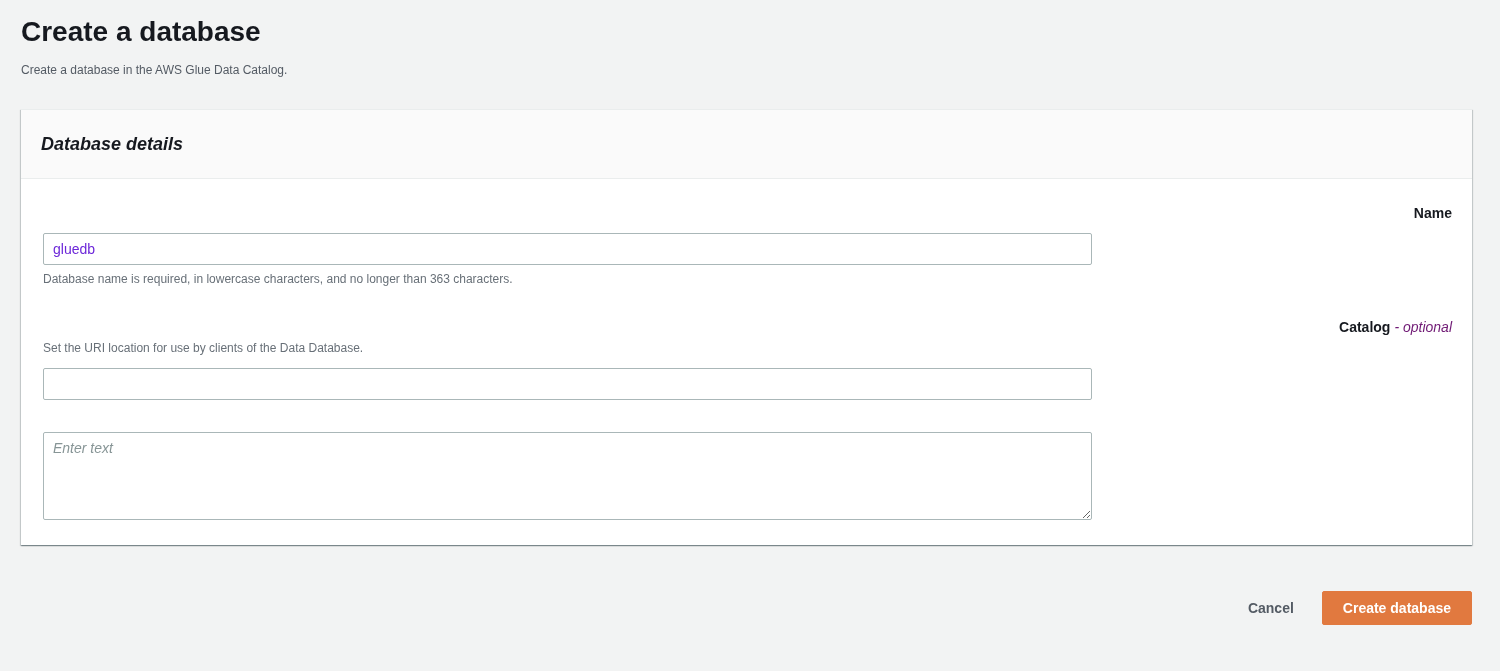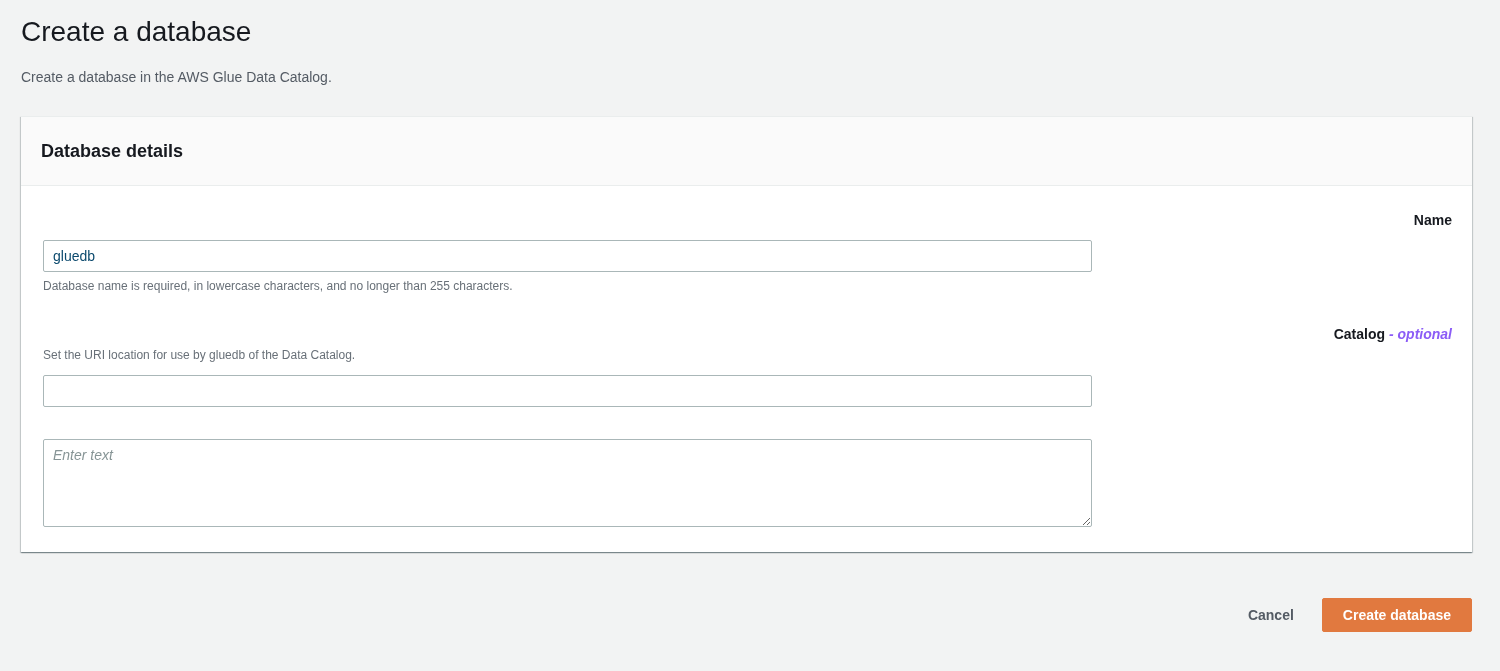--- a/index.html
+++ b/index.html
@@ -10,29 +10,29 @@
     background: #f2f3f3;
     font-family: "Liberation Sans", "DejaVu Sans", sans-serif;
     color: #16191f;
     overflow: hidden;
   }
   .content {
     padding: 14px 28px 0 21px;
   }
   .page-title {
     font-size: 28px;
-    font-weight: 400;
+    font-weight: 700;
     color: #16191f;
     margin: 0;
     line-height: 36px;
   }
   .page-subtitle {
-    font-size: 14px;
+    font-size: 12px;
     color: #545b64;
-    margin-top: 17px;
+    margin-top: 10px;
     line-height: 20px;
   }
   .card {
     margin-top: 29px;
     background: #ffffff;
     border-top: 1px solid #eaeded;
     box-shadow: 0 1px 1px 0 rgba(0,28,36,.3),
                 1px 1px 1px 0 rgba(0,28,36,.15),
                -1px 1px 1px 0 rgba(0,28,36,.15);
   }
@@ -40,55 +40,56 @@
     background: #fafafa;
     border-bottom: 1px solid #eaeded;
     padding: 22px 20px;
   }
   .card-header h2 {
     margin: 0;
     font-size: 18px;
     font-weight: 700;
     color: #16191f;
     line-height: 24px;
+    font-style: italic;
   }
   .card-body {
     padding: 26px 20px 25px 22px;
     background: #ffffff;
   }
   .field { margin-bottom: 32px; }
   .field:last-child { margin-bottom: 0; }
   .field-label {
     font-size: 14px;
     font-weight: 700;
     color: #16191f;
     line-height: 16px;
     text-align: right;
   }
   .optional-suffix {
-    font-weight: 700;
+    font-weight: 400;
     font-style: italic;
-    color: #8b5cf6;
+    color: #701a75;
     margin-left: 4px;
   }
   .field-description {
     font-size: 12px;
     color: #687078;
     margin-top: 5px;
     line-height: 16px;
   }
   .text-input {
     display: block;
     width: 1049px;
     height: 32px;
     margin-top: 12px;
     padding: 4px 9px;
     font-size: 14px;
     font-family: "Liberation Sans", "DejaVu Sans", sans-serif;
-    color: #0c4a6e;
+    color: #6d28d9;
     background: #ffffff;
     border: 1px solid #aab7b8;
     border-radius: 2px;
     outline: none;
   }
   .text-area {
     display: block;
     width: 1049px;
     height: 88px;
     padding: 7px 9px;
@@ -157,28 +158,28 @@
     <div class="card-header">
       <h2>Database details</h2>
     </div>
     <div class="card-body">
 
       <div class="field">
         <div class="field-label">
           <span>Name</span>
         </div>
         <input type="text" class="text-input" value="gluedb" style="">
-        <div class="constraint-text">Database name is required, in lowercase characters, and no longer than 255 characters.</div>
+        <div class="constraint-text">Database name is required, in lowercase characters, and no longer than 363 characters.</div>
       </div>
 
       <div class="field">
         <div class="field-label">
           <span>Catalog</span><span class="optional-suffix">- optional</span>
         </div>
-        <div class="field-description">Set the URI location for use by gluedb of the Data Catalog.</div>
+        <div class="field-description">Set the URI location for use by clients of the Data Database.</div>
         <input type="text" class="text-input" value="" style="">
       </div>
 
       <div class="field">
         <textarea class="text-area" placeholder="Enter text" style=""></textarea>
       </div>
 
     </div>
   </div>
 

